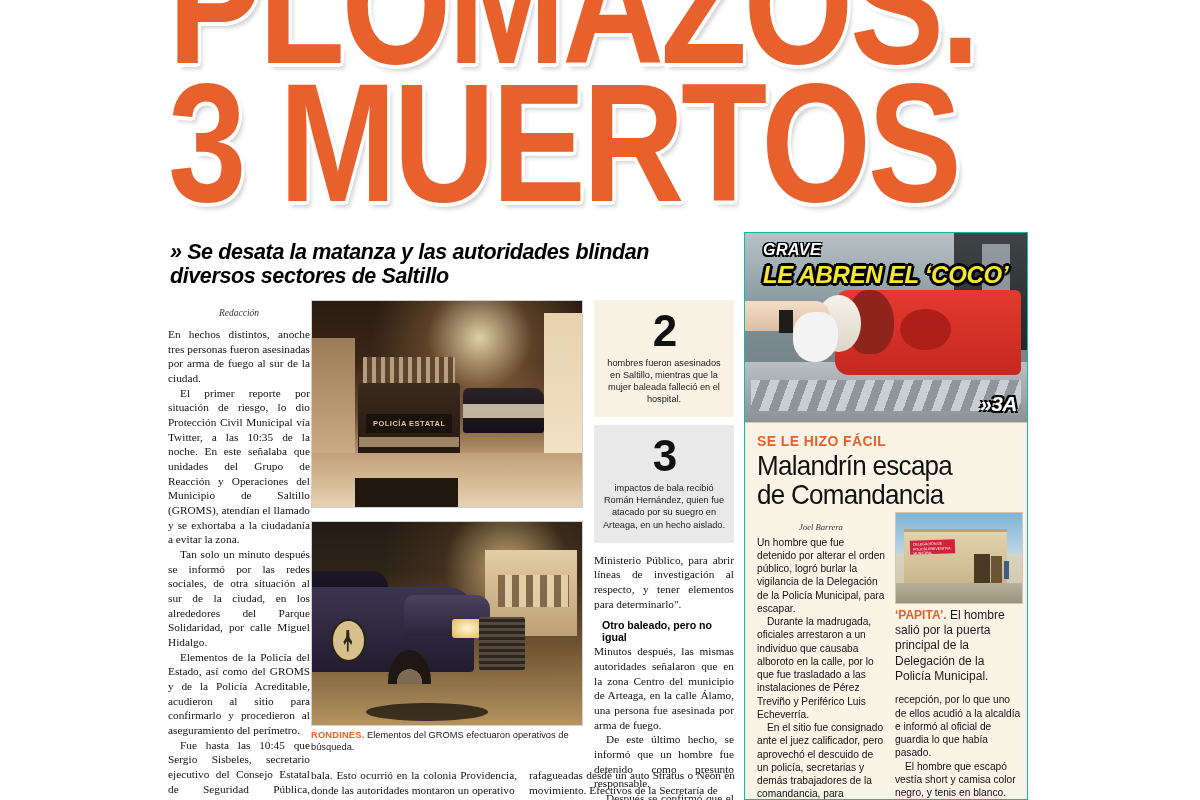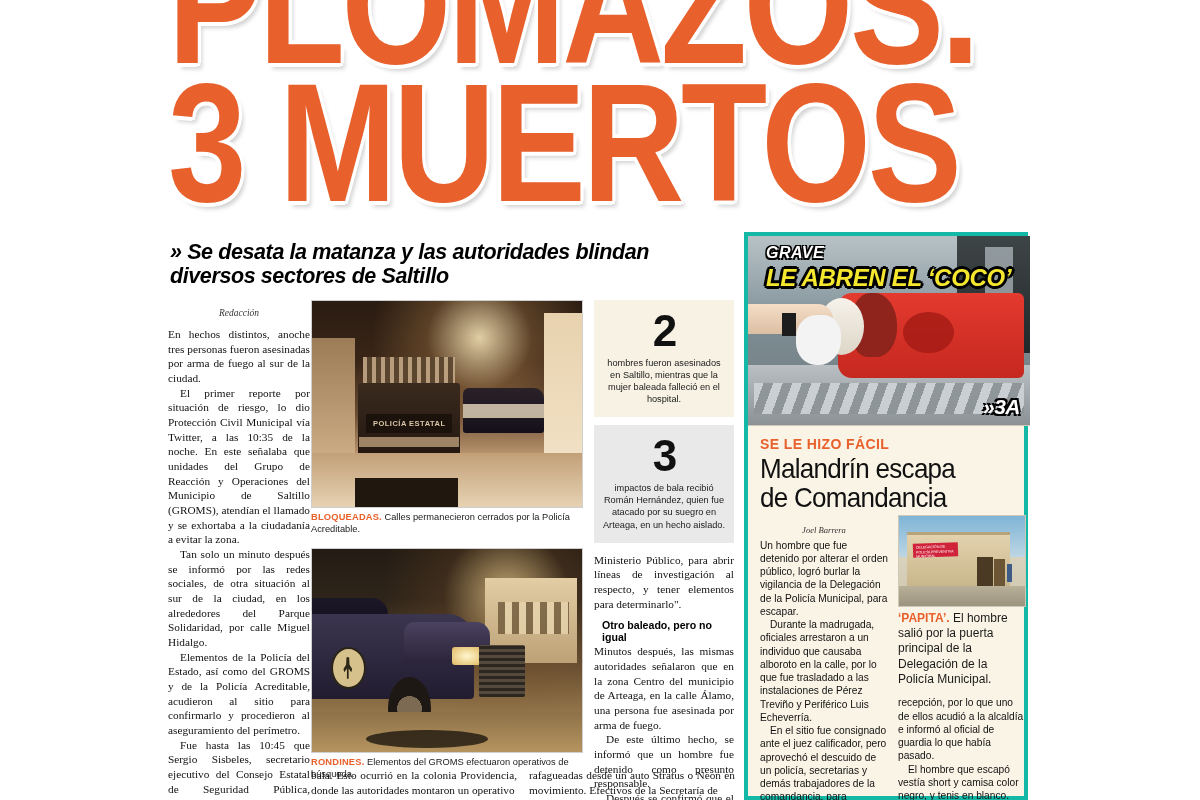--- a/index.html
+++ b/index.html
@@ -181,21 +181,21 @@
     font-size:9.2px; line-height:1.32; color:#1a1a1a; margin-top:5px;
   }
   .subhead {
     font-family:"Liberation Sans", sans-serif;
     font-weight:700; font-size:10.6px; color:#000; margin:8px 8px 1px;
   }
 
   
   .col-right {
     position:absolute; left:744px; top:232px; width:284px; height:568px;
-    background:#FAF4E6; border:4px solid #14b8a6;
+    background:#FAF4E6; border:1px solid #14b8a6;
   }
   .rp-photo {
     position:relative; width:282px; height:190px; overflow:hidden;
     border-bottom:1px solid #cfc8b6;
   }
   .rp-bg {
     position:absolute; inset:0;
     background:linear-gradient(#b8c2c6 0%, #93a2a8 30%, #7d8c92 48%, #6f7c82 100%);
   }
   .rp-darkwall { position:absolute; right:0; top:0; width:26%; height:62%;
@@ -333,23 +333,20 @@
       <div class="ph1-wallR"></div>
       <div class="ph1-rack"></div>
       <div class="ph1-truck"></div>
       <div class="ph1-plate"></div>
       <div class="ph1-txt">POLICÍA  ESTATAL</div>
       <div class="ph1-bumper"></div>
       <div class="ph1-car"></div>
       <div class="ph1-carstripe"></div>
       <div class="ph1-ground"></div>
       <div class="ph1-dark"></div>
-    </div>
-    <div class="caption">
-      <span class="kicker">BLOQUEADAS.</span><span> Calles permanecieron cerrados por la Policía Acreditable.</span>
     </div>
 
     <div class="photo p2" style="margin-top:13px">
       <div class="ph2-bg"></div>
       <div class="ph2-bldg"></div>
       <div class="ph2-bldgwin"></div>
       <div class="ph2-cab"></div>
       <div class="ph2-truckbody"></div>
       <div class="ph2-emblem"></div>
       <div class="ph2-hood"></div>

